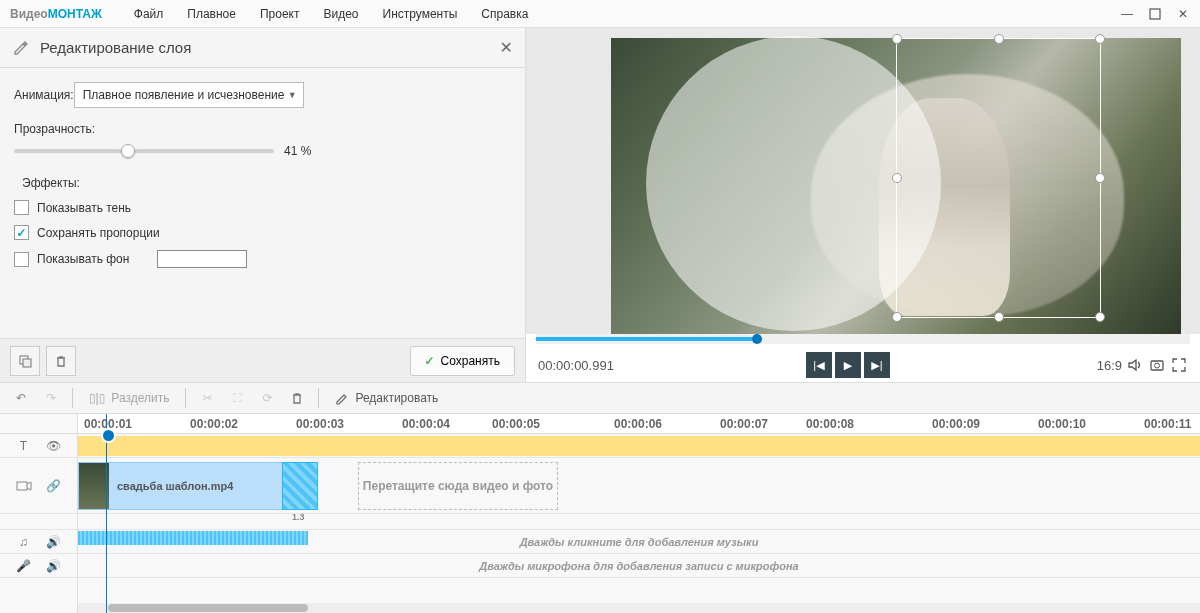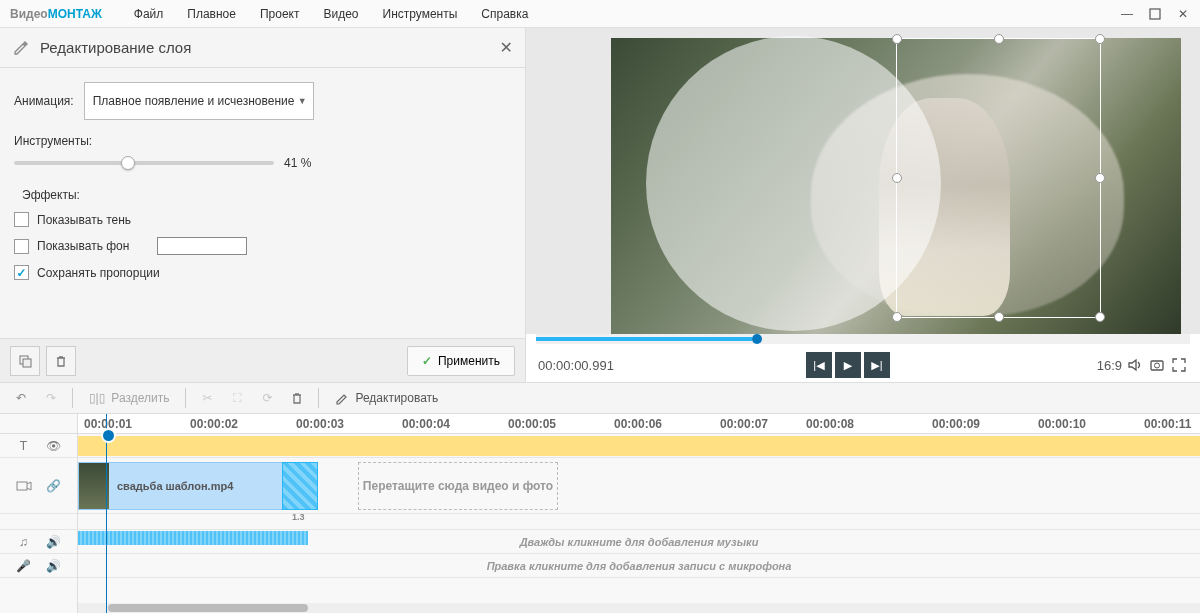--- a/index.html
+++ b/index.html
@@ -14,22 +14,22 @@
 
 .workspace { display:flex; height:354px; }
 
 .panel-left { width:526px; border-right:1px solid #ddd; background:#f5f5f5; display:flex; flex-direction:column; }
 .panel-header { height:40px; display:flex; align-items:center; padding:0 12px; border-bottom:1px solid #ddd; }
 .panel-header .edit-ic { width:18px; height:18px; margin-right:10px; color:#888; }
 .panel-title { font-size:15px; color:#444; flex:1; }
 .panel-close { font-size:16px; color:#666; cursor:pointer; }
 .panel-body { padding:14px; flex:1; color:#333; }
 .row { display:flex; align-items:center; margin-bottom:14px; }
-.row label { margin-right:10px; }
-.select { border:1px solid #bbb; background:#fff; height:22px; display:flex; align-items:center; padding:18px 8px; font-size:12px; position:relative; width:230px; }
+.row label { }
+.select { border:1px solid #bbb; background:#fff; height:22px; display:flex; align-items:center; padding:12px 8px; font-size:12px; position:relative; width:230px; }
 .select::after { content:"▼"; position:absolute; right:6px; font-size:9px; color:#666; }
 .slider-row { display:flex; align-items:center; gap:10px; }
 .slider-track { width:260px; height:4px; background:#d0d0d0; border-radius:2px; position:relative; }
 .slider-thumb { position:absolute; top:-5px; width:14px; height:14px; border-radius:50%; background:#fff; border:1px solid #aaa; box-shadow:0 1px 2px rgba(0,0,0,.2); }
 .section-label { margin:8px 8px 10px; }
 .checkbox-row { display:flex; align-items:center; margin-bottom:10px; gap:8px; }
 .cb { width:15px; height:15px; border:1px solid #999; background:#fff; display:flex; align-items:center; justify-content:center; }
 .cb.checked::after { content:"✓"; color:#00a0d2; font-weight:bold; font-size:12px; }
 .color-swatch { width:90px; height:18px; border:1px solid #888; background:#fff; }
 .panel-footer { height:44px; border-top:1px solid #ddd; display:flex; align-items:center; padding:0 10px; background:#eee; }
@@ -127,57 +127,57 @@
       <div class="panel-title">Редактирование слоя</div>
       <div class="panel-close">✕</div>
     </div>
     <div class="panel-body">
       <div class="row">
         <label>Анимация:</label>
         <div class="select">
             <span>Плавное появление и исчезновение</span>
           </div>
       </div>
-      <div style="margin-bottom:8px;">Инструменты:</div>
+      <div style="margin-bottom:8px;">Прозрачность:</div>
       <div class="slider-row">
         <div class="slider-track">
           <div class="slider-thumb" style="left:41%"></div>
         </div>
         <span>41 %</span>
       </div>
       <div class="section-label" style="margin-top:18px;">Эффекты:</div>
       <div class="checkbox-row">
         <div class="cb"></div>
         <span>Показывать тень</span>
       </div>
       <div class="checkbox-row">
+        <div class="cb checked"></div>
+        <span>Сохранять пропорции</span>
+      </div>
+      <div class="checkbox-row">
         <div class="cb"></div>
         <span>Показывать фон</span>
         <div class="color-swatch" style="margin-left:20px;"></div>
-      </div>
-      <div class="checkbox-row">
-        <div class="cb checked"></div>
-        <span>Сохранять пропорции</span>
       </div>
     </div>
     <div class="panel-footer">
       <div class="footer-btn">
           <svg width="14" height="14">
             <rect x="2" y="2" width="8" height="8" fill="none" stroke="#777"></rect>
             <rect x="5" y="5" width="8" height="8" fill="#eee" stroke="#777"></rect>
           </svg>
         </div>
       <div class="footer-btn">
           <svg width="14" height="14">
             <path d="M3 4 h8 M4 4 v8 h6 v-8 M5 3 h4" fill="none" stroke="#777" stroke-width="1.3"></path>
           </svg>
         </div>
       <div class="apply-btn">
         <span class="chk">✓</span>
-        <span>Применить</span>
+        <span>Сохранять</span>
       </div>
     </div>
   </div>
 
   <div class="preview">
     <div class="preview-canvas">
       <div class="video-frame">
         <div class="couple"></div>
       </div>
       <div class="overlay-circle"></div>
@@ -279,21 +279,21 @@
       <span class="ic">🎤</span>
       <span class="ic">🔊</span>
     </div>
   </div>
   <div class="tl-right">
     <div class="ruler">
       <span style="left:6px">00:00:01</span>
       <span style="left:112px">00:00:02</span>
       <span style="left:218px">00:00:03</span>
       <span style="left:324px">00:00:04</span>
-      <span style="left:430px">00:00:05</span>
+      <span style="left:414px">00:00:05</span>
       <span style="left:536px">00:00:06</span>
       <span style="left:642px">00:00:07</span>
       <span style="left:728px">00:00:08</span>
       <span style="left:854px">00:00:09</span>
       <span style="left:960px">00:00:10</span>
       <span style="left:1066px">00:00:11</span>
     </div>
     <div class="playhead"></div>
     <div class="track h24">
       <div class="yellow-bar"></div>
@@ -309,19 +309,19 @@
         <span style="white-space:pre-line">Перетащите сюда видео и фото</span>
       </div>
     </div>
     <div class="track" style="height:16px">
       <div class="clip-wave"></div>
     </div>
     <div class="track h24">
       <div class="hint">Дважды кликните для добавления музыки</div>
     </div>
     <div class="track h24">
-      <div class="hint">Правка кликните для добавления записи с микрофона</div>
+      <div class="hint">Дважды микрофона для добавления записи с микрофона</div>
     </div>
     <div class="hscroll">
       <div class="hscroll-thumb"></div>
     </div>
   </div>
 </div>
 
 </body></html>

